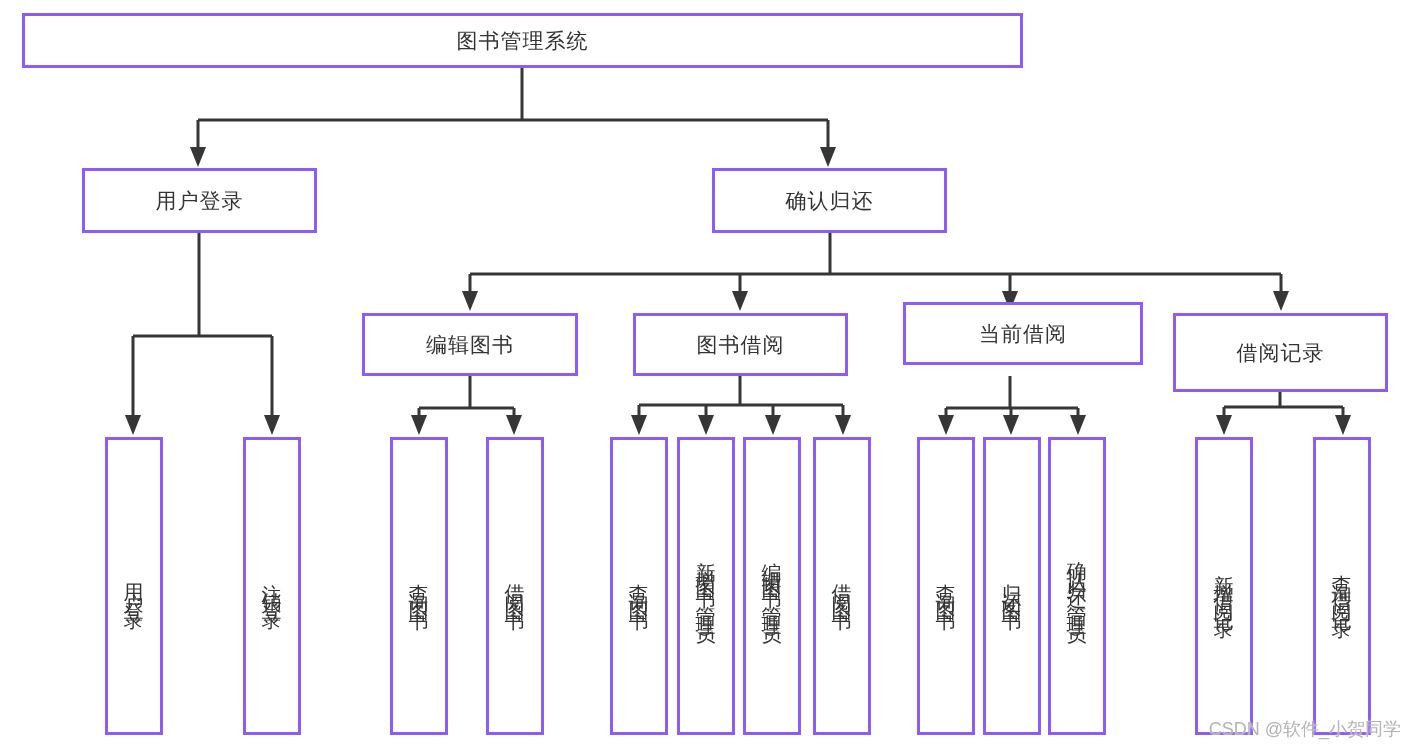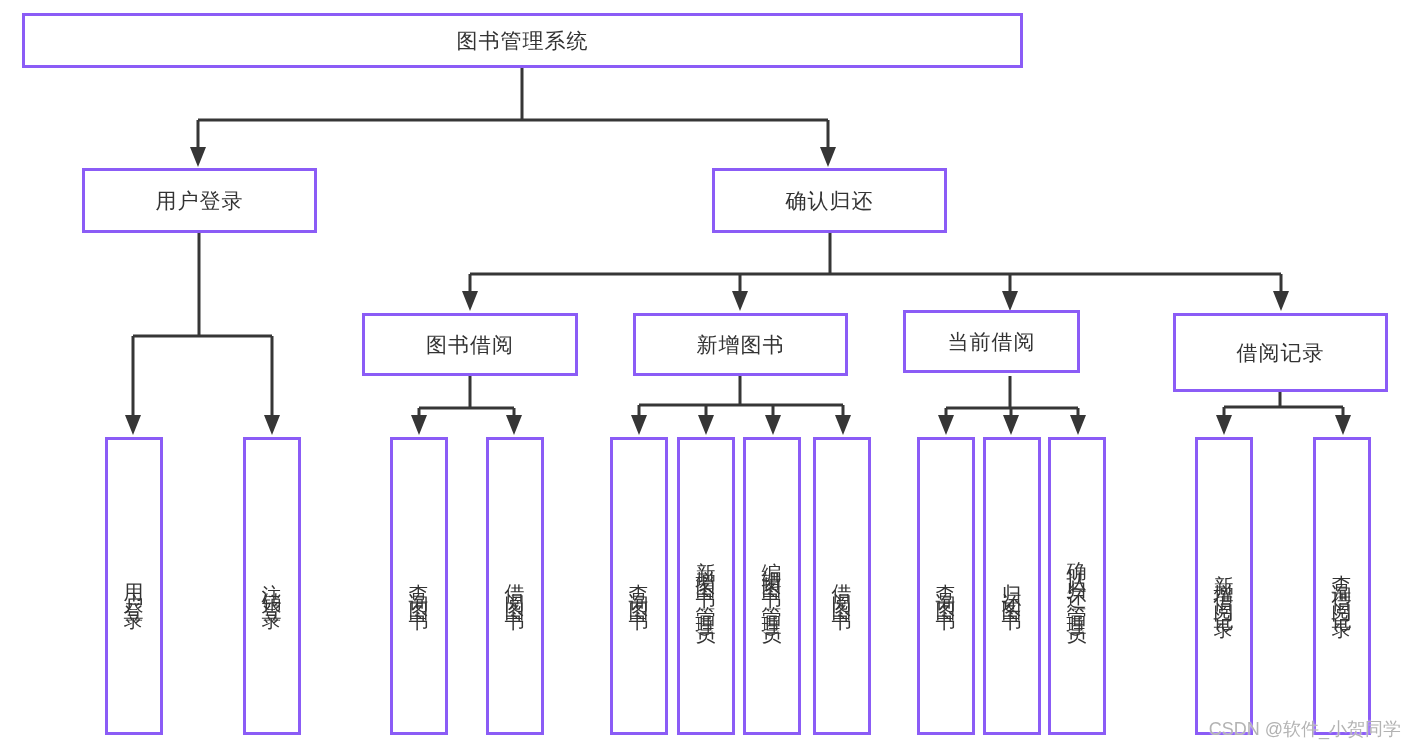--- a/index.html
+++ b/index.html
@@ -72,23 +72,23 @@
          M938,415 L954,415 L946,435 Z M1003,415 L1019,415 L1011,435 Z
          M1070,415 L1086,415 L1078,435 Z
          M1216,415 L1232,415 L1224,435 Z M1335,415 L1351,415 L1343,435 Z"></path>
   </svg>
 
   <div class="box hbox" style="left:22px;top:13px;width:1001px;height:55px">图书管理系统</div>
 
   <div class="box hbox" style="left:82px;top:168px;width:235px;height:65px">用户登录</div>
   <div class="box hbox" style="left:712px;top:168px;width:235px;height:65px">确认归还</div>
 
-  <div class="box hbox" style="left:362px;top:313px;width:216px;height:63px">图书借阅</div>
-  <div class="box hbox" style="left:633px;top:313px;width:215px;height:63px">新增图书</div>
-  <div class="box hbox" style="left:903px;top:310px;width:177px;height:63px">当前借阅</div>
+  <div class="box hbox" style="left:362px;top:313px;width:216px;height:63px">编辑图书</div>
+  <div class="box hbox" style="left:633px;top:313px;width:215px;height:63px">图书借阅</div>
+  <div class="box hbox" style="left:903px;top:302px;width:240px;height:63px">当前借阅</div>
   <div class="box hbox" style="left:1173px;top:313px;width:215px;height:79px">借阅记录</div>
 
   <div class="box vbox" style="left:105px">用户登录</div>
   <div class="box vbox" style="left:243px">注销登录</div>
 
   <div class="box vbox" style="left:390px">查询图书</div>
   <div class="box vbox" style="left:486px">借阅图书</div>
 
   <div class="box vbox" style="left:610px">查询图书</div>
   <div class="box vbox" style="left:677px">新增图书（管理员）</div>

